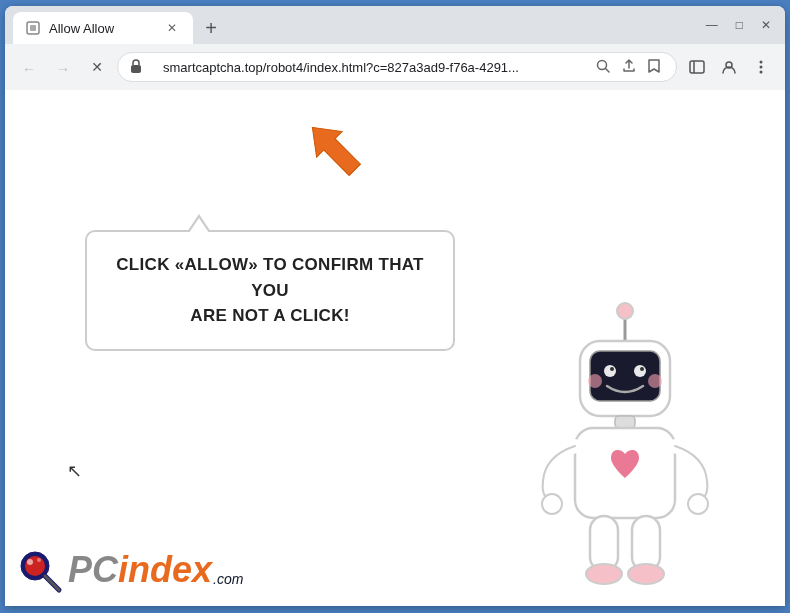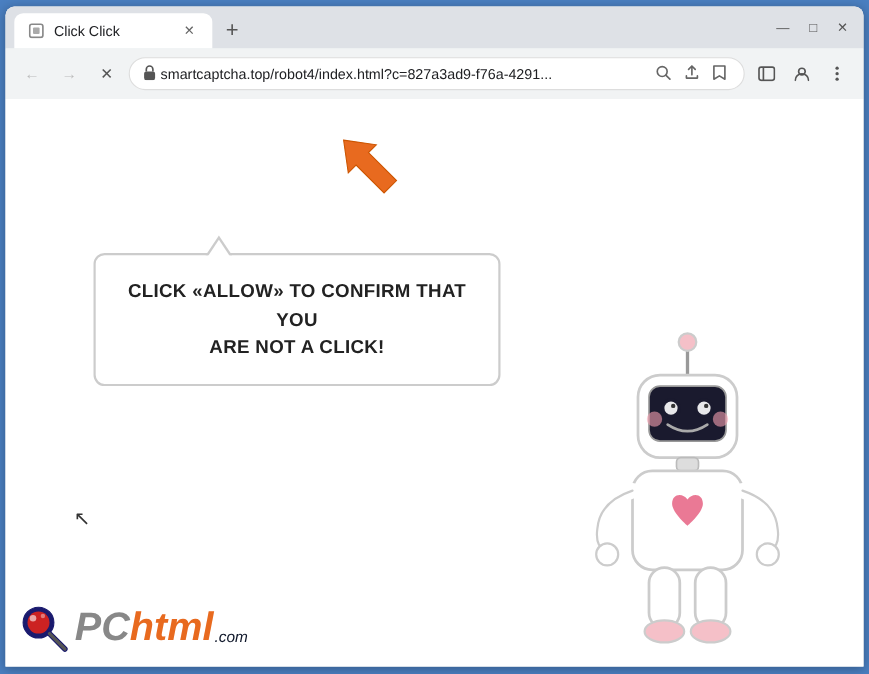--- a/index.html
+++ b/index.html
@@ -136,21 +136,21 @@
     .nav-btn.disabled { color: #bbb; cursor: default; }
 
     .address-bar {
       flex: 1;
       height: 30px;
       background: #fff;
       border-radius: 15px;
       display: flex;
       align-items: center;
       padding: 0 12px;
-      gap: 4px;
+      gap: 21px;
       border: 1px solid #ddd;
     }
 
     .lock-icon {
       color: #555;
       font-size: 12px;
     }
 
     .url-text {
       font-size: 13px;
@@ -299,21 +299,21 @@
 
   <div class="title-bar">
     <div class="tabs-area">
       <div class="tab">
         <div class="tab-favicon">
           <svg width="14" height="14" viewBox="0 0 14 14">
             <rect x="1" y="1" width="12" height="12" rx="2" fill="none" stroke="#888" stroke-width="1.5"></rect>
             <rect x="4" y="4" width="6" height="6" rx="1" fill="#aaa"></rect>
           </svg>
         </div>
-        <span class="tab-title">Click Click</span>
+        <span class="tab-title">Allow Allow</span>
         <div class="tab-close">✕</div>
       </div>
       <div class="new-tab-btn">+</div>
     </div>
     <div class="window-controls">
       <div class="win-ctrl">—</div>
       <div class="win-ctrl">□</div>
       <div class="win-ctrl">✕</div>
     </div>
   </div>
@@ -453,20 +453,20 @@
         <circle cx="20" cy="20" r="14" fill="#1a1a6e" stroke="#1a1a6e" stroke-width="1"></circle>
         <circle cx="20" cy="20" r="10" fill="#cc2222"></circle>
         <circle cx="15" cy="16" r="3" fill="white" opacity="0.6"></circle>
         <circle cx="24" cy="14" r="2" fill="white" opacity="0.4"></circle>
         <line x1="30" y1="30" x2="44" y2="44" stroke="#1a1a6e" stroke-width="5" stroke-linecap="round"></line>
         <line x1="30" y1="30" x2="44" y2="44" stroke="#555" stroke-width="3" stroke-linecap="round"></line>
       </svg>
       <div>
         <div style="display:flex; align-items:center;">
           <span style="font-size:36px; font-style:italic; font-weight:bold; color:#888;">PC</span>
-          <span style="font-size:36px; font-style:italic; font-weight:bold; color:#e86a1f;">html</span>
+          <span style="font-size:36px; font-style:italic; font-weight:bold; color:#e86a1f;">index</span>
           <span style="font-size:14px; font-style:italic; color:#0f172a; margin-left:1px; align-self:flex-end; margin-bottom:4px;">.com</span>
         </div>
       </div>
     </div>
 
   </div>
 </div>
 
 </body></html>

